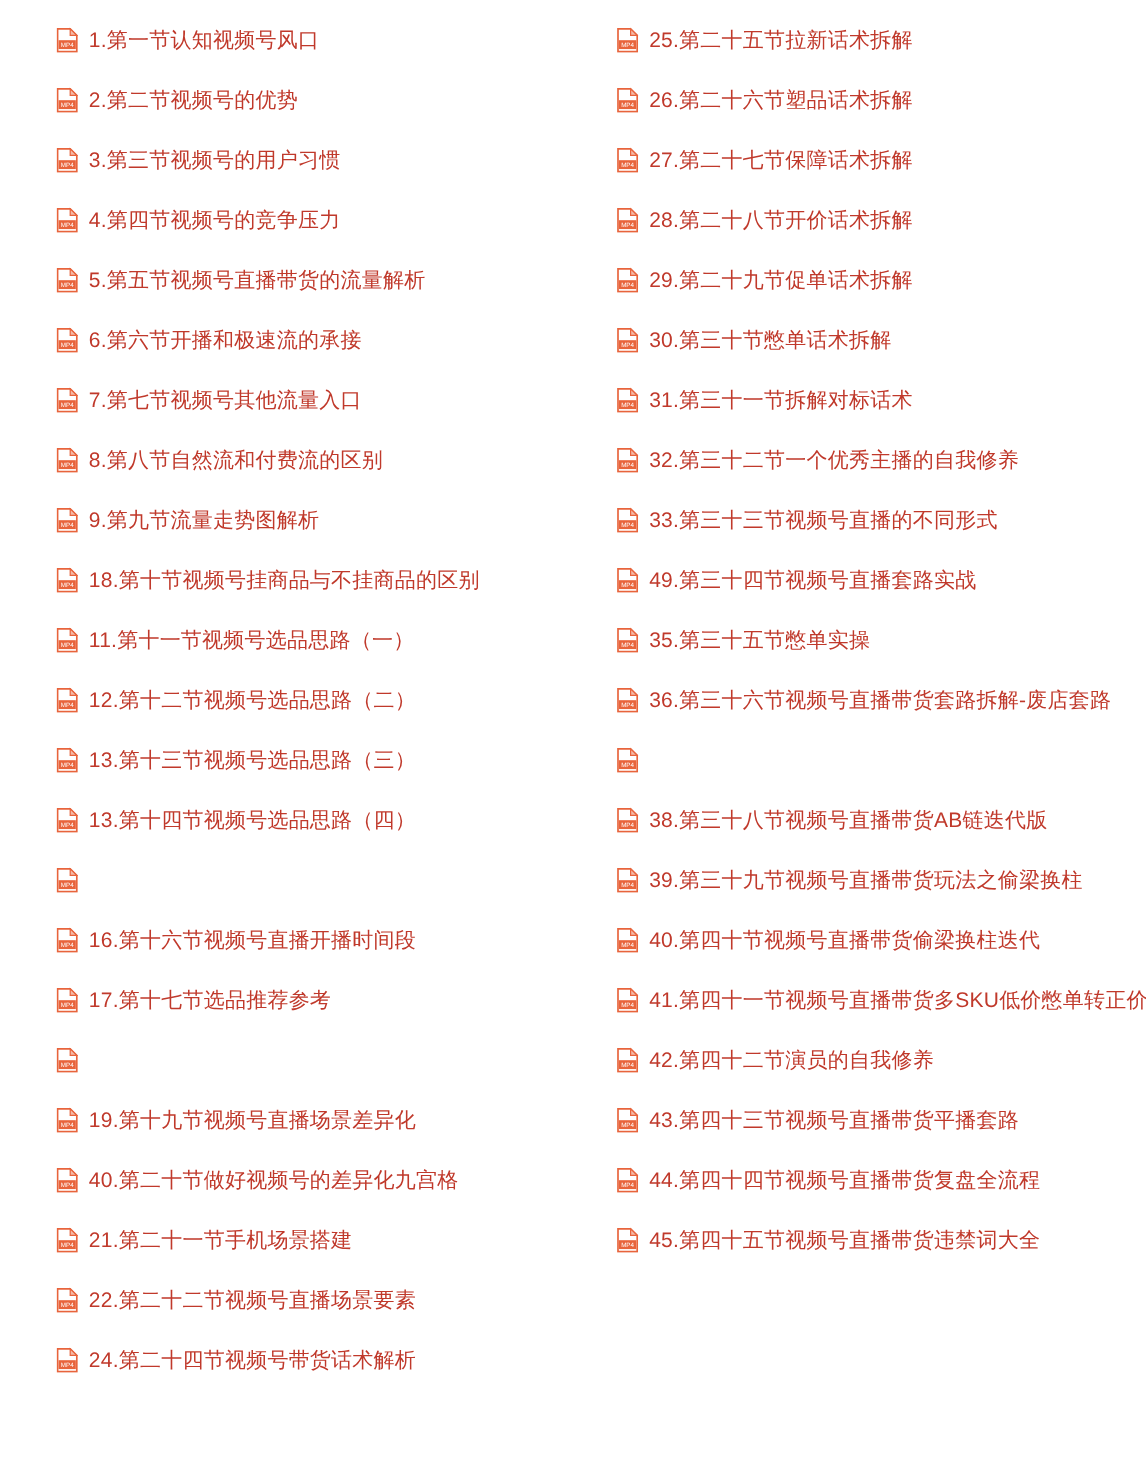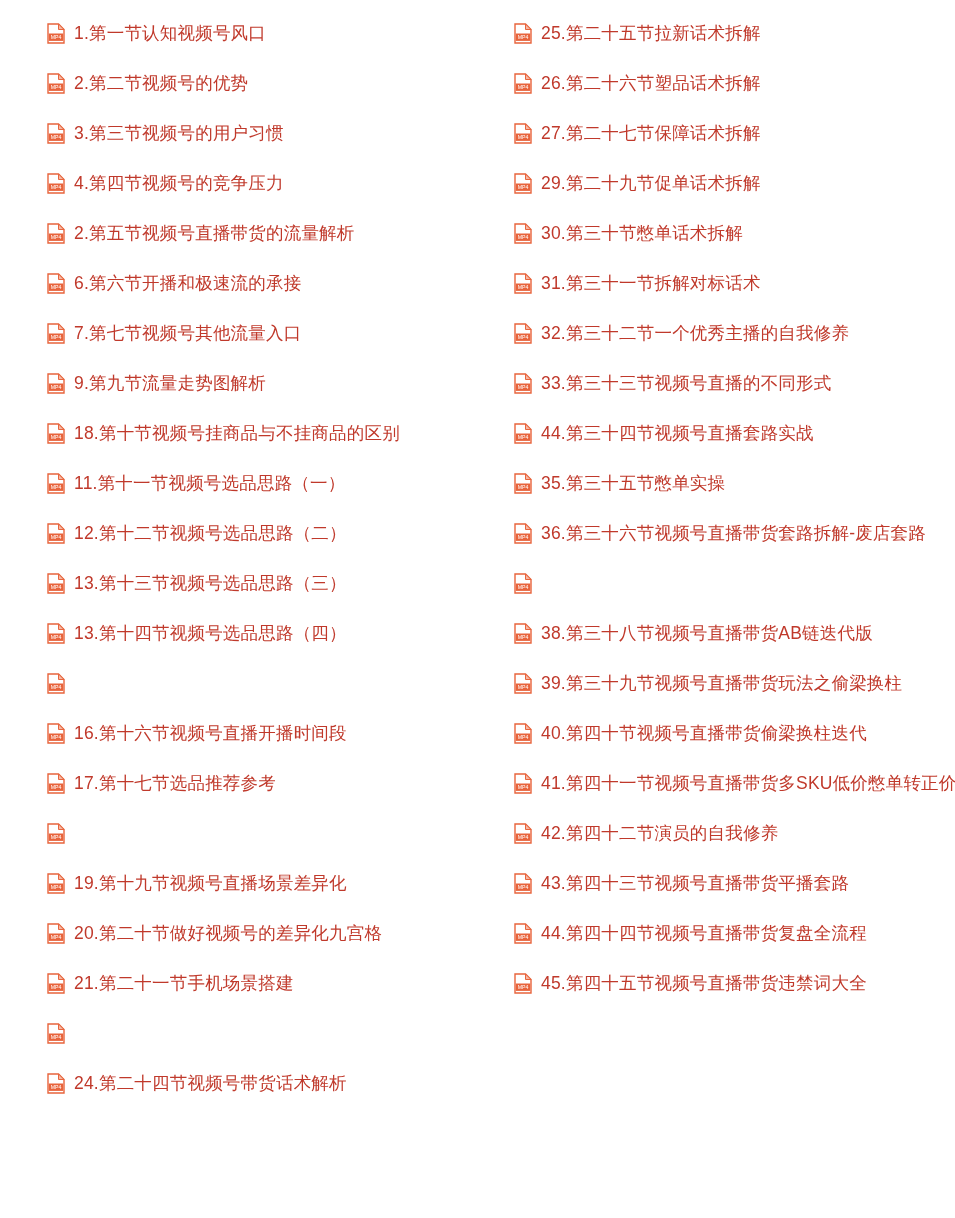--- a/index.html
+++ b/index.html
@@ -118,21 +118,21 @@
         </div>
         <div class="item">
           <span class="icon">
             <svg width="18" height="21" viewBox="0 0 18 21" xmlns="http://www.w3.org/2000/svg">
               <path d="M1 1 H11.5 L17 6.5 V20 H1 Z" fill="#ffffff" stroke="#e8643c" stroke-width="1.4"></path>
               <path d="M11.5 1 L17 6.5 H11.5 Z" fill="#f4b9a6" stroke="#e8643c" stroke-width="1"></path>
               <rect x="1.8" y="10.5" width="14.4" height="7.4" fill="#e8643c"></rect>
               <text x="9" y="16.4" font-family="Liberation Sans, sans-serif" font-size="5.2" fill="#ffffff" text-anchor="middle">MP4</text>
             </svg>
           </span>
-          <span class="label">2.第五节视频号直播带货的流量解析</span>
+          <span class="label">5.第五节视频号直播带货的流量解析</span>
         </div>
         <div class="item">
           <span class="icon">
             <svg width="18" height="21" viewBox="0 0 18 21" xmlns="http://www.w3.org/2000/svg">
               <path d="M1 1 H11.5 L17 6.5 V20 H1 Z" fill="#ffffff" stroke="#e8643c" stroke-width="1.4"></path>
               <path d="M11.5 1 L17 6.5 H11.5 Z" fill="#f4b9a6" stroke="#e8643c" stroke-width="1"></path>
               <rect x="1.8" y="10.5" width="14.4" height="7.4" fill="#e8643c"></rect>
               <text x="9" y="16.4" font-family="Liberation Sans, sans-serif" font-size="5.2" fill="#ffffff" text-anchor="middle">MP4</text>
             </svg>
           </span>
@@ -151,20 +151,31 @@
         </div>
         <div class="item">
           <span class="icon">
             <svg width="18" height="21" viewBox="0 0 18 21" xmlns="http://www.w3.org/2000/svg">
               <path d="M1 1 H11.5 L17 6.5 V20 H1 Z" fill="#ffffff" stroke="#e8643c" stroke-width="1.4"></path>
               <path d="M11.5 1 L17 6.5 H11.5 Z" fill="#f4b9a6" stroke="#e8643c" stroke-width="1"></path>
               <rect x="1.8" y="10.5" width="14.4" height="7.4" fill="#e8643c"></rect>
               <text x="9" y="16.4" font-family="Liberation Sans, sans-serif" font-size="5.2" fill="#ffffff" text-anchor="middle">MP4</text>
             </svg>
           </span>
+          <span class="label">8.第八节自然流和付费流的区别</span>
+        </div>
+        <div class="item">
+          <span class="icon">
+            <svg width="18" height="21" viewBox="0 0 18 21" xmlns="http://www.w3.org/2000/svg">
+              <path d="M1 1 H11.5 L17 6.5 V20 H1 Z" fill="#ffffff" stroke="#e8643c" stroke-width="1.4"></path>
+              <path d="M11.5 1 L17 6.5 H11.5 Z" fill="#f4b9a6" stroke="#e8643c" stroke-width="1"></path>
+              <rect x="1.8" y="10.5" width="14.4" height="7.4" fill="#e8643c"></rect>
+              <text x="9" y="16.4" font-family="Liberation Sans, sans-serif" font-size="5.2" fill="#ffffff" text-anchor="middle">MP4</text>
+            </svg>
+          </span>
           <span class="label">9.第九节流量走势图解析</span>
         </div>
         <div class="item">
           <span class="icon">
             <svg width="18" height="21" viewBox="0 0 18 21" xmlns="http://www.w3.org/2000/svg">
               <path d="M1 1 H11.5 L17 6.5 V20 H1 Z" fill="#ffffff" stroke="#e8643c" stroke-width="1.4"></path>
               <path d="M11.5 1 L17 6.5 H11.5 Z" fill="#f4b9a6" stroke="#e8643c" stroke-width="1"></path>
               <rect x="1.8" y="10.5" width="14.4" height="7.4" fill="#e8643c"></rect>
               <text x="9" y="16.4" font-family="Liberation Sans, sans-serif" font-size="5.2" fill="#ffffff" text-anchor="middle">MP4</text>
             </svg>
@@ -270,21 +281,21 @@
         </div>
         <div class="item">
           <span class="icon">
             <svg width="18" height="21" viewBox="0 0 18 21" xmlns="http://www.w3.org/2000/svg">
               <path d="M1 1 H11.5 L17 6.5 V20 H1 Z" fill="#ffffff" stroke="#e8643c" stroke-width="1.4"></path>
               <path d="M11.5 1 L17 6.5 H11.5 Z" fill="#f4b9a6" stroke="#e8643c" stroke-width="1"></path>
               <rect x="1.8" y="10.5" width="14.4" height="7.4" fill="#e8643c"></rect>
               <text x="9" y="16.4" font-family="Liberation Sans, sans-serif" font-size="5.2" fill="#ffffff" text-anchor="middle">MP4</text>
             </svg>
           </span>
-          <span class="label">20.第二十节做好视频号的差异化九宫格</span>
+          <span class="label">40.第二十节做好视频号的差异化九宫格</span>
         </div>
         <div class="item">
           <span class="icon">
             <svg width="18" height="21" viewBox="0 0 18 21" xmlns="http://www.w3.org/2000/svg">
               <path d="M1 1 H11.5 L17 6.5 V20 H1 Z" fill="#ffffff" stroke="#e8643c" stroke-width="1.4"></path>
               <path d="M11.5 1 L17 6.5 H11.5 Z" fill="#f4b9a6" stroke="#e8643c" stroke-width="1"></path>
               <rect x="1.8" y="10.5" width="14.4" height="7.4" fill="#e8643c"></rect>
               <text x="9" y="16.4" font-family="Liberation Sans, sans-serif" font-size="5.2" fill="#ffffff" text-anchor="middle">MP4</text>
             </svg>
           </span>
@@ -292,20 +303,21 @@
         </div>
         <div class="item">
           <span class="icon">
             <svg width="18" height="21" viewBox="0 0 18 21" xmlns="http://www.w3.org/2000/svg">
               <path d="M1 1 H11.5 L17 6.5 V20 H1 Z" fill="#ffffff" stroke="#e8643c" stroke-width="1.4"></path>
               <path d="M11.5 1 L17 6.5 H11.5 Z" fill="#f4b9a6" stroke="#e8643c" stroke-width="1"></path>
               <rect x="1.8" y="10.5" width="14.4" height="7.4" fill="#e8643c"></rect>
               <text x="9" y="16.4" font-family="Liberation Sans, sans-serif" font-size="5.2" fill="#ffffff" text-anchor="middle">MP4</text>
             </svg>
           </span>
+          <span class="label">22.第二十二节视频号直播场景要素</span>
         </div>
         <div class="item">
           <span class="icon">
             <svg width="18" height="21" viewBox="0 0 18 21" xmlns="http://www.w3.org/2000/svg">
               <path d="M1 1 H11.5 L17 6.5 V20 H1 Z" fill="#ffffff" stroke="#e8643c" stroke-width="1.4"></path>
               <path d="M11.5 1 L17 6.5 H11.5 Z" fill="#f4b9a6" stroke="#e8643c" stroke-width="1"></path>
               <rect x="1.8" y="10.5" width="14.4" height="7.4" fill="#e8643c"></rect>
               <text x="9" y="16.4" font-family="Liberation Sans, sans-serif" font-size="5.2" fill="#ffffff" text-anchor="middle">MP4</text>
             </svg>
           </span>
@@ -348,20 +360,31 @@
         </div>
         <div class="item">
           <span class="icon">
             <svg width="18" height="21" viewBox="0 0 18 21" xmlns="http://www.w3.org/2000/svg">
               <path d="M1 1 H11.5 L17 6.5 V20 H1 Z" fill="#ffffff" stroke="#e8643c" stroke-width="1.4"></path>
               <path d="M11.5 1 L17 6.5 H11.5 Z" fill="#f4b9a6" stroke="#e8643c" stroke-width="1"></path>
               <rect x="1.8" y="10.5" width="14.4" height="7.4" fill="#e8643c"></rect>
               <text x="9" y="16.4" font-family="Liberation Sans, sans-serif" font-size="5.2" fill="#ffffff" text-anchor="middle">MP4</text>
             </svg>
           </span>
+          <span class="label">28.第二十八节开价话术拆解</span>
+        </div>
+        <div class="item">
+          <span class="icon">
+            <svg width="18" height="21" viewBox="0 0 18 21" xmlns="http://www.w3.org/2000/svg">
+              <path d="M1 1 H11.5 L17 6.5 V20 H1 Z" fill="#ffffff" stroke="#e8643c" stroke-width="1.4"></path>
+              <path d="M11.5 1 L17 6.5 H11.5 Z" fill="#f4b9a6" stroke="#e8643c" stroke-width="1"></path>
+              <rect x="1.8" y="10.5" width="14.4" height="7.4" fill="#e8643c"></rect>
+              <text x="9" y="16.4" font-family="Liberation Sans, sans-serif" font-size="5.2" fill="#ffffff" text-anchor="middle">MP4</text>
+            </svg>
+          </span>
           <span class="label">29.第二十九节促单话术拆解</span>
         </div>
         <div class="item">
           <span class="icon">
             <svg width="18" height="21" viewBox="0 0 18 21" xmlns="http://www.w3.org/2000/svg">
               <path d="M1 1 H11.5 L17 6.5 V20 H1 Z" fill="#ffffff" stroke="#e8643c" stroke-width="1.4"></path>
               <path d="M11.5 1 L17 6.5 H11.5 Z" fill="#f4b9a6" stroke="#e8643c" stroke-width="1"></path>
               <rect x="1.8" y="10.5" width="14.4" height="7.4" fill="#e8643c"></rect>
               <text x="9" y="16.4" font-family="Liberation Sans, sans-serif" font-size="5.2" fill="#ffffff" text-anchor="middle">MP4</text>
             </svg>
@@ -403,21 +426,21 @@
         </div>
         <div class="item">
           <span class="icon">
             <svg width="18" height="21" viewBox="0 0 18 21" xmlns="http://www.w3.org/2000/svg">
               <path d="M1 1 H11.5 L17 6.5 V20 H1 Z" fill="#ffffff" stroke="#e8643c" stroke-width="1.4"></path>
               <path d="M11.5 1 L17 6.5 H11.5 Z" fill="#f4b9a6" stroke="#e8643c" stroke-width="1"></path>
               <rect x="1.8" y="10.5" width="14.4" height="7.4" fill="#e8643c"></rect>
               <text x="9" y="16.4" font-family="Liberation Sans, sans-serif" font-size="5.2" fill="#ffffff" text-anchor="middle">MP4</text>
             </svg>
           </span>
-          <span class="label">44.第三十四节视频号直播套路实战</span>
+          <span class="label">49.第三十四节视频号直播套路实战</span>
         </div>
         <div class="item">
           <span class="icon">
             <svg width="18" height="21" viewBox="0 0 18 21" xmlns="http://www.w3.org/2000/svg">
               <path d="M1 1 H11.5 L17 6.5 V20 H1 Z" fill="#ffffff" stroke="#e8643c" stroke-width="1.4"></path>
               <path d="M11.5 1 L17 6.5 H11.5 Z" fill="#f4b9a6" stroke="#e8643c" stroke-width="1"></path>
               <rect x="1.8" y="10.5" width="14.4" height="7.4" fill="#e8643c"></rect>
               <text x="9" y="16.4" font-family="Liberation Sans, sans-serif" font-size="5.2" fill="#ffffff" text-anchor="middle">MP4</text>
             </svg>
           </span>

